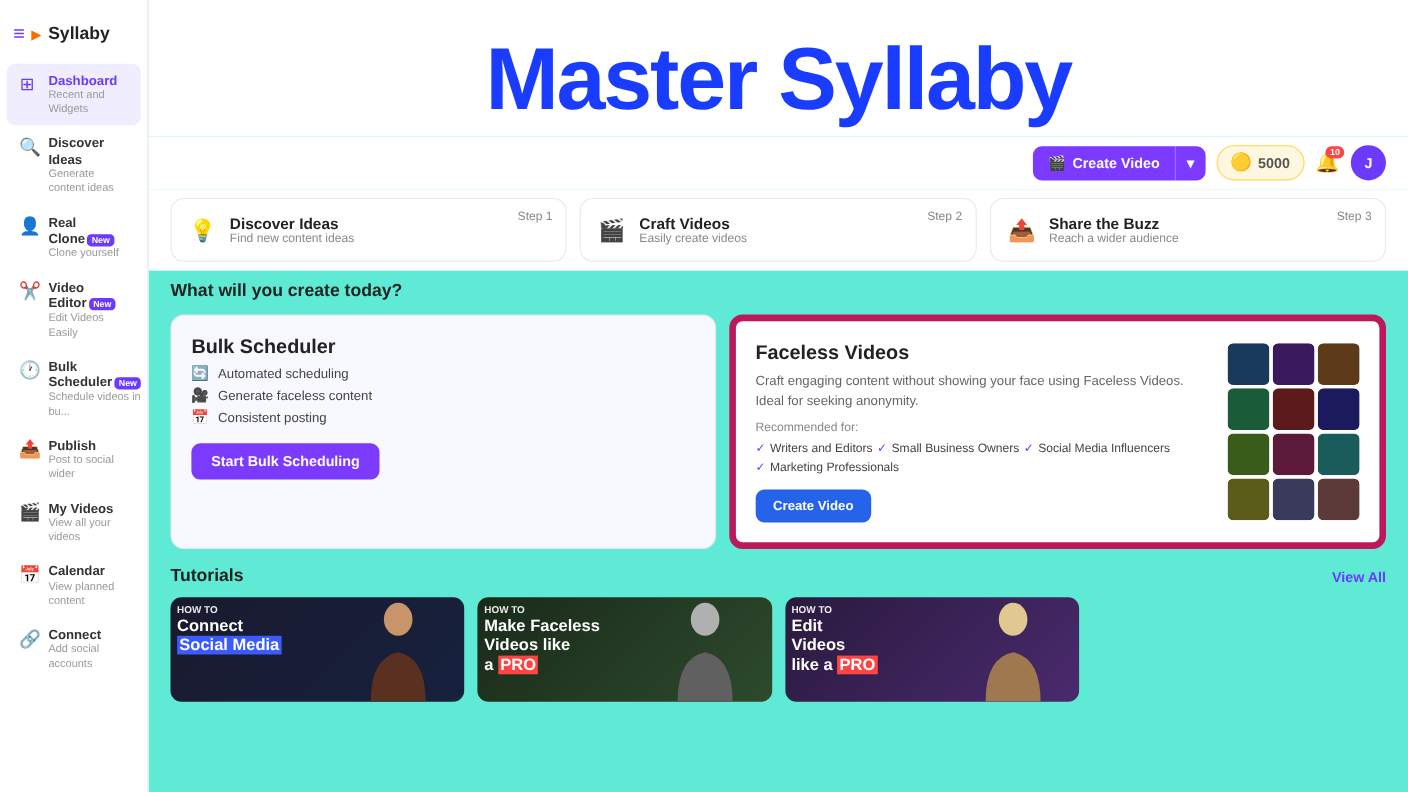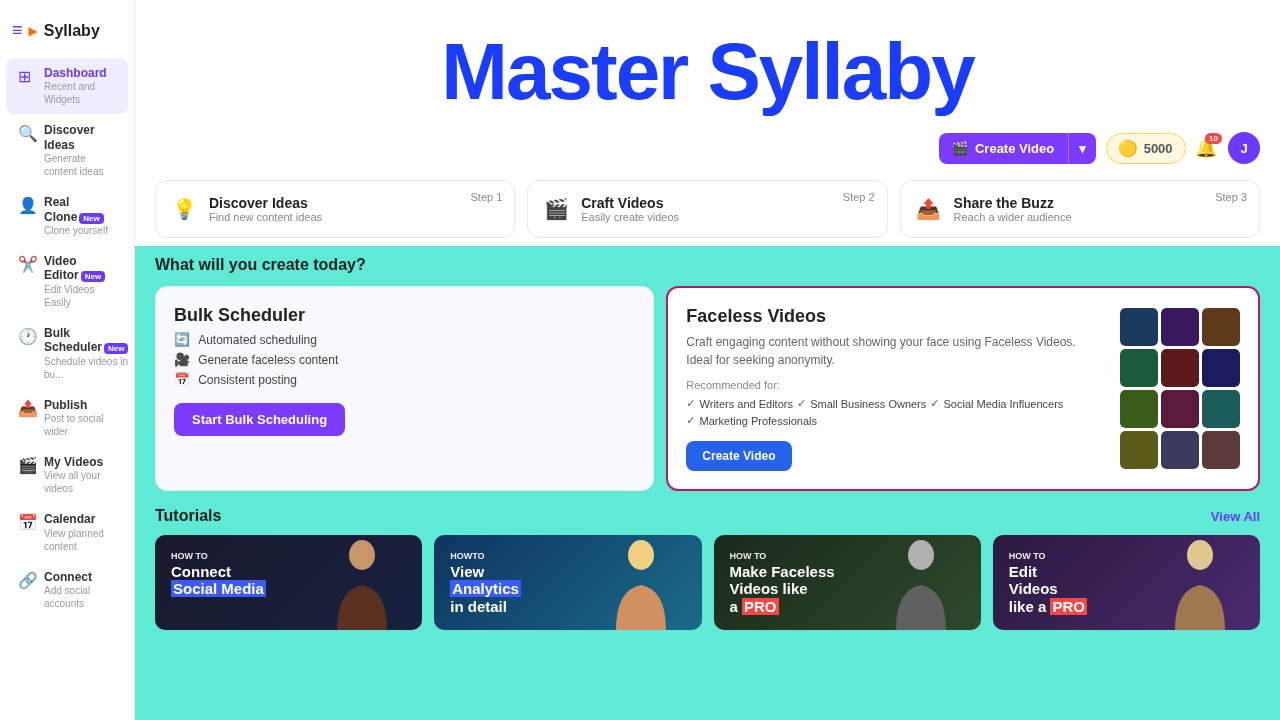--- a/index.html
+++ b/index.html
@@ -222,21 +222,21 @@
       border-radius: 8px;
       padding: 9px 18px;
       font-size: 13px;
       font-weight: 600;
       cursor: pointer;
     }
 
     .faceless-card {
       flex: 1.2;
       background: #fff;
-      border: 2px solid #be185d;
+      border: 6px solid #be185d;
       border-radius: 12px;
       padding: 18px;
       display: flex;
       gap: 28px;
       overflow: hidden;
     }
     .faceless-content { flex: 1; }
     .faceless-title { font-size: 18px; font-weight: 700; color: #222; margin-bottom: 6px; }
     .faceless-desc { font-size: 12px; color: #666; margin-bottom: 10px; line-height: 1.5; }
     .faceless-recommended { font-size: 11px; color: #888; margin-bottom: 6px; }
@@ -299,21 +299,21 @@
     .tutorial-thumb {
       width: 100%;
       height: 100%;
       position: relative;
       display: flex;
       align-items: flex-end;
     }
     .tutorial-text-overlay {
       position: absolute;
       top: 0; left: 0; right: 0; bottom: 0;
-      padding: 16px;
+      padding: 6px;
       display: flex;
       flex-direction: column;
       justify-content: flex-start;
     }
     .tutorial-howto { font-size: 9px; font-weight: 600; color: #fff; opacity: 0.9; }
     .tutorial-main-text { font-size: 15px; font-weight: 800; color: #fff; line-height: 1.15; margin-top: 2px; }
     .tutorial-main-text span.highlight { background: #3b5bff; padding: 0 2px; }
     .tutorial-main-text span.highlight2 { background: #ff4444; padding: 0 2px; }
     .tutorial-person {
       position: absolute;
@@ -564,34 +564,20 @@
         <div class="tutorial-main-text">Connect<br><span class="highlight">Social Media</span></div>
       </div>
       <div class="tutorial-person">
         <svg width="60" height="95" viewBox="0 0 60 95">
           <ellipse cx="30" cy="20" rx="13" ry="15" fill="#c8956a"></ellipse>
           <path d="M5 95 Q5 55 30 50 Q55 55 55 95" fill="#5a3020"></path>
         </svg>
       </div>
     </div>
   </div>
-          <div class="tutorial-card tut-bg-2">
-    <div class="tutorial-thumb">
-      <div class="tutorial-text-overlay">
-        <div class="tutorial-howto">HOWTO</div>
-        <div class="tutorial-main-text">View<br><span class="highlight">Analytics</span><br>in detail</div>
-      </div>
-      <div class="tutorial-person">
-        <svg width="60" height="95" viewBox="0 0 60 95">
-          <ellipse cx="30" cy="20" rx="13" ry="15" fill="#f0d080"></ellipse>
-          <path d="M5 95 Q5 55 30 50 Q55 55 55 95" fill="#d09060"></path>
-        </svg>
-      </div>
-    </div>
-  </div>
           <div class="tutorial-card tut-bg-3">
     <div class="tutorial-thumb">
       <div class="tutorial-text-overlay">
         <div class="tutorial-howto">HOW TO</div>
         <div class="tutorial-main-text">Make Faceless<br>Videos like<br>a <span class="highlight2">PRO</span></div>
       </div>
       <div class="tutorial-person">
         <svg width="60" height="95" viewBox="0 0 60 95">
           <ellipse cx="30" cy="20" rx="13" ry="15" fill="#b0b0b0"></ellipse>
           <path d="M5 95 Q5 55 30 50 Q55 55 55 95" fill="#606060"></path>

